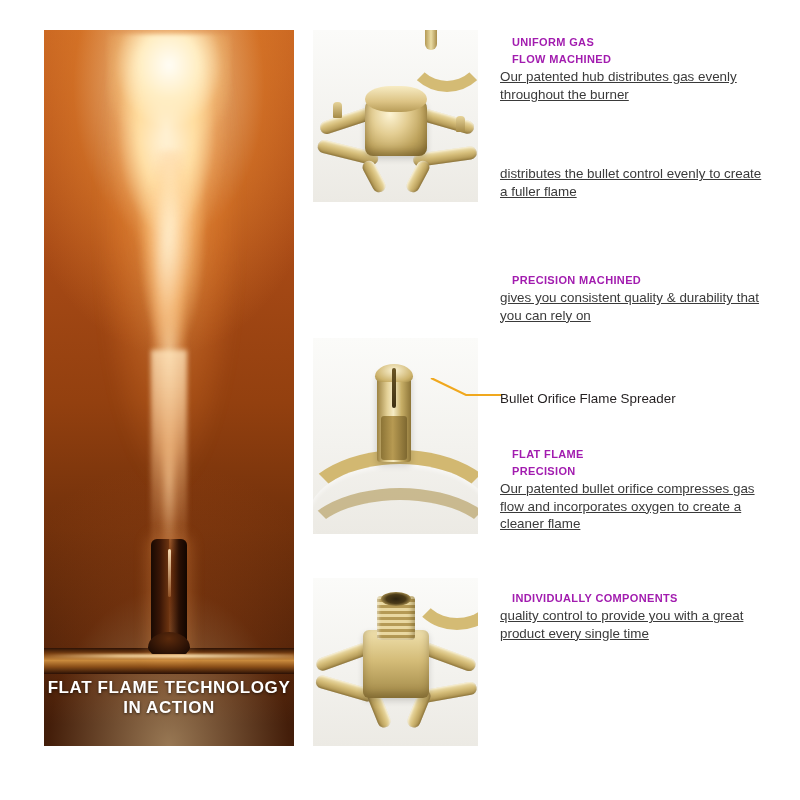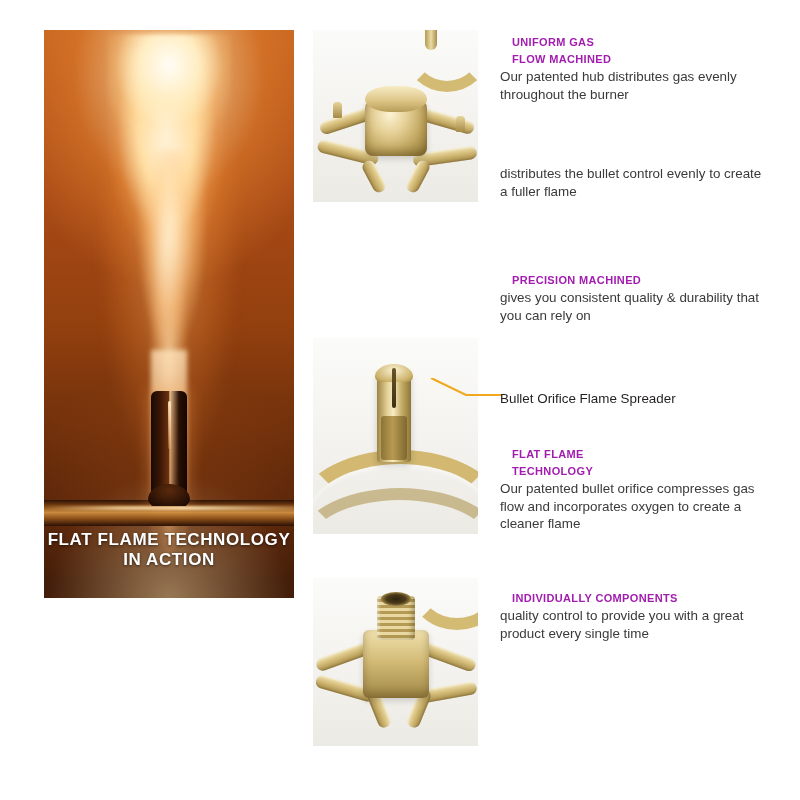--- a/index.html
+++ b/index.html
@@ -17,21 +17,21 @@
     height: 800px;
     background: #ffffff;
   }
 
   
   .flame-photo {
     position: absolute;
     left: 44px;
     top: 30px;
     width: 250px;
-    height: 568px;
+    height: 716px;
     overflow: hidden;
     background: #000000;
   }
   .flame-bg {
     position: absolute;
     inset: 0;
     background:
       radial-gradient(ellipse 120% 55% at 50% 100%, rgba(255,210,150,0.55) 0%, rgba(190,90,30,0.25) 40%, rgba(0,0,0,0) 72%),
       radial-gradient(ellipse 85% 48% at 50% 8%, rgba(255,235,190,0.85) 0%, rgba(226,130,45,0.5) 45%, rgba(0,0,0,0) 78%),
       linear-gradient(180deg, #c4601f 0%, #b8551b 12%, #a84a16 30%, #93400f 52%, #70300b 70%, #461c06 85%, #1b0a03 97%);
@@ -183,20 +183,21 @@
     line-height: 16px;
     letter-spacing: 0.35px;
     color: #a21caf;
     margin: 0 0 1px 12px;
   }
   .txt-body {
     font-size: 13.4px;
     line-height: 17.5px;
     color: #3a3a3a;
     margin: 0;
+    text-decoration: underline;
   }
   .callout-label {
     position: absolute;
     left: 500px;
     top: 391px;
     width: 266px;
     font-weight: normal;
     font-size: 13.4px;
     color: #231f20;
   }
@@ -295,21 +296,21 @@
     <p class="txt-body">gives you consistent quality &amp; durability that you can rely on</p>
   </div>
 
   <svg class="leader-line" viewBox="0 0 72 22">
     <polyline points="1,0 36,17 72,17" fill="none" stroke="#f0a81e" stroke-width="2.2"></polyline>
   </svg>
   <div class="callout-label">Bullet Orifice Flame Spreader</div>
 
   <div class="txt-block" style="top:446px;">
     <div class="txt-head">FLAT FLAME</div>
-    <div class="txt-head">TECHNOLOGY</div>
+    <div class="txt-head">PRECISION</div>
     <p class="txt-body">Our patented bullet orifice compresses gas flow and incorporates oxygen to create a cleaner flame</p>
   </div>
 
   <div class="txt-block" style="top:590px;">
     <div class="txt-head">INDIVIDUALLY COMPONENTS</div>
     <p class="txt-body">quality control to provide you with a great product every single time</p>
   </div>
 
 </div>
 

